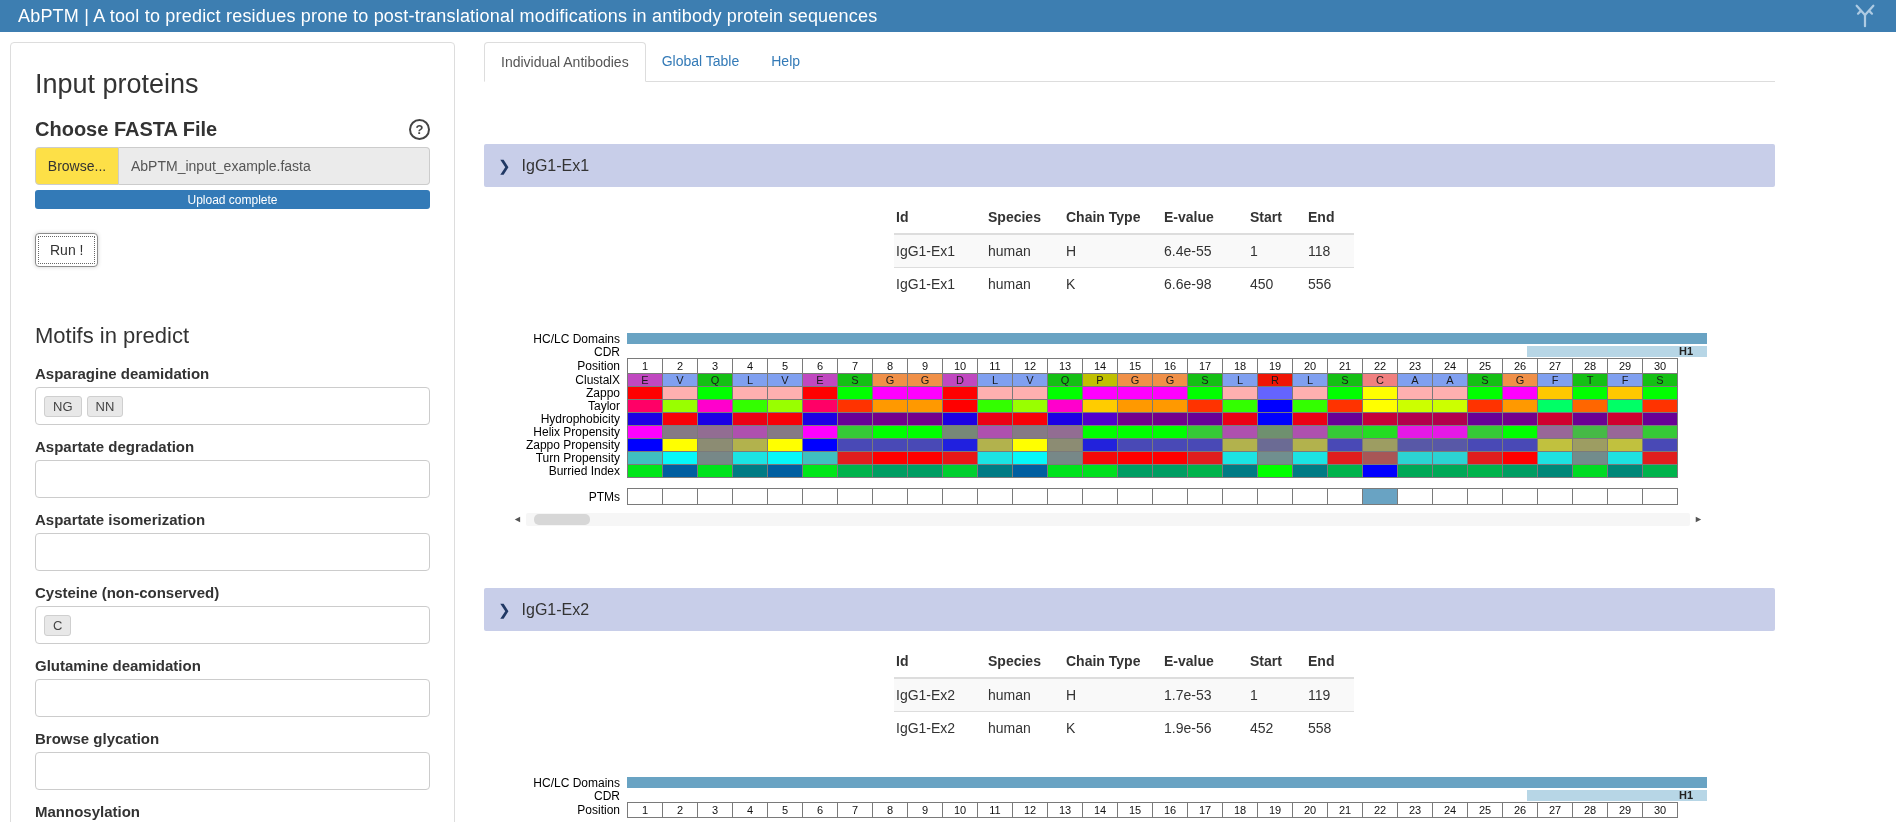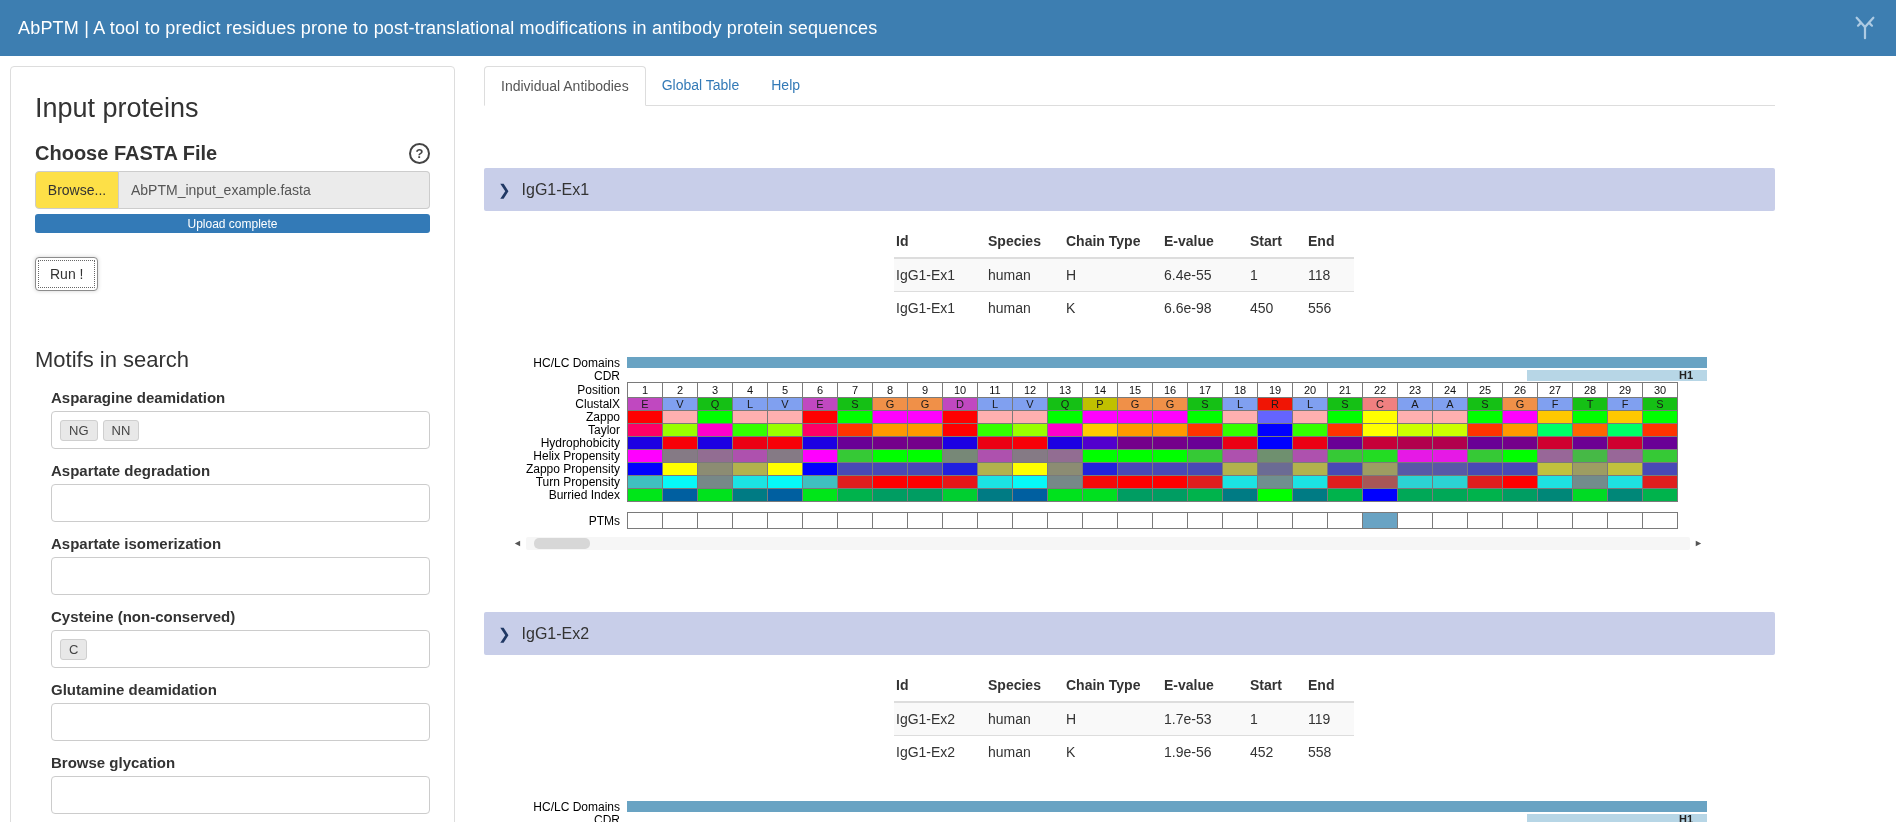--- a/index.html
+++ b/index.html
@@ -3,40 +3,40 @@
 <meta charset="utf-8">
 <style>
   * { box-sizing: border-box; }
   html, body { margin: 0; padding: 0; }
   body {
     width: 1896px; height: 822px; overflow: hidden; position: relative;
     background: #fff; color: #333;
     font-family: "Liberation Sans", "DejaVu Sans", sans-serif; font-size: 14px;
   }
   
-  .topbar { height: 56px; background: var(--header-bg, #3d7eb1); display: flex; align-items: center; justify-content: space-between; padding: 0 18px; }
+  .topbar { height: 32px; background: var(--header-bg, #3d7eb1); display: flex; align-items: center; justify-content: space-between; padding: 0 18px; }
   .topbar-title { color: #fff; font-size: 18px; letter-spacing: .2px; white-space: nowrap; }
   .ab-icon { flex: 0 0 auto; }
   
   .content-row { display: flex; margin-top: 10px; align-items: flex-start; }
   .sidebar { flex: 0 0 445px; width: 445px; margin-left: 10px; border: 1px solid #ddd; border-radius: 4px; background: #fff; padding: 20px 24px; height: 1100px; }
   .main { margin-left: 29px; width: 1291px; }
   
   .sidebar h2 { font-size: 27px; font-weight: 400; margin: 6px 0 18px; color: #333; }
   .label-row { display: flex; align-items: center; justify-content: space-between; margin-bottom: 6px; }
   .control-label { font-weight: bold; font-size: 20px; }
   .help-icon { width: 21px; height: 21px; border: 2px solid #444; border-radius: 50%; display: flex; align-items: center; justify-content: center; font-size: 13px; font-weight: bold; color: #444; cursor: pointer; }
   .file-group { display: flex; width: 100%; height: 38px; }
   .browse-btn { flex: 0 0 84px; border: 1px solid #ccc; background: #fde047; border-radius: 4px 0 0 4px; font-size: 14px; color: #333; font-family: inherit; cursor: pointer; }
   .file-name { flex: 1; border: 1px solid #ccc; border-left: none; border-radius: 0 4px 4px 0; background: #ebebeb; color: #555; font-size: 14px; display: flex; align-items: center; padding: 0 12px; overflow: hidden; white-space: nowrap; }
   .progress { margin-top: 5px; height: 19px; background: #f5f5f5; border-radius: 3px; overflow: hidden; }
   .progress-bar { height: 100%; width: 100%; background: var(--accent, #337ab7); color: #fff; font-size: 12px; display: flex; align-items: center; justify-content: center; }
   .run-btn { margin-top: 24px; height: 34px; padding: 0 14px; background: #fff; border: 1px solid #8c8c8c; border-radius: 4px; font-size: 14px; font-family: inherit; color: #333; outline: 1px dotted #666; outline-offset: -4px; box-shadow: 0 0 4px rgba(0,0,0,.18); cursor: pointer; }
   .sidebar h3 { font-size: 22px; font-weight: 400; margin: 56px 0 16px; color: #333; }
-  .motif-group { margin-bottom: 13px; margin-left: 16px; }
+  .motif-group { margin-bottom: 13px; }
   .motif-label { font-weight: bold; font-size: 15px; margin-bottom: 5px; }
   .motif-input { min-height: 38px; border: 1px solid #ccc; border-radius: 4px; padding: 1px 8px; display: flex; align-items: center; gap: 5px; cursor: text; background: #fff; }
   .tag { background: #e8e8e8; border: 1px solid #cfcfcf; border-radius: 3px; padding: 2px 8px; font-size: 13px; color: #444; cursor: pointer; }
   
   .tabs { display: flex; border-bottom: 1px solid #ddd; }
   .tab { padding: 11px 16px; font-size: 14px; color: var(--tab-link, #337ab7); cursor: pointer; margin-bottom: -1px; }
   .tab.active { background: #fff; border: 1px solid #ddd; border-bottom: 1px solid #fff; border-radius: 4px 4px 0 0; color: #555; }
   
   .panel-header { margin-top: 62px; height: 43px; background: var(--panel-header-bg, #c8cee9); display: flex; align-items: center; padding: 0 14px; cursor: pointer; border-radius: 2px; }
   .chev { color: #203864; font-size: 15px; font-weight: bold; margin-right: 11px; }
@@ -99,21 +99,21 @@
     <div class="file-group">
       <button class="browse-btn">Browse...</button>
       <div class="file-name">AbPTM_input_example.fasta</div>
     </div>
     <div class="progress">
       <div class="progress-bar">Upload complete</div>
     </div>
     <div>
       <button class="run-btn">Run !</button>
     </div>
-    <h3>Motifs in search</h3>
+    <h3>Motifs in predict</h3>
     <div id="motifs-list">
         <div class="motif-group">
           <div class="motif-label">Asparagine deamidation</div>
           <div class="motif-input">
             <span class="tag">NG</span>
             <span class="tag">NN</span>
           </div>
         </div>
         <div class="motif-group">
           <div class="motif-label">Aspartate degradation</div>

